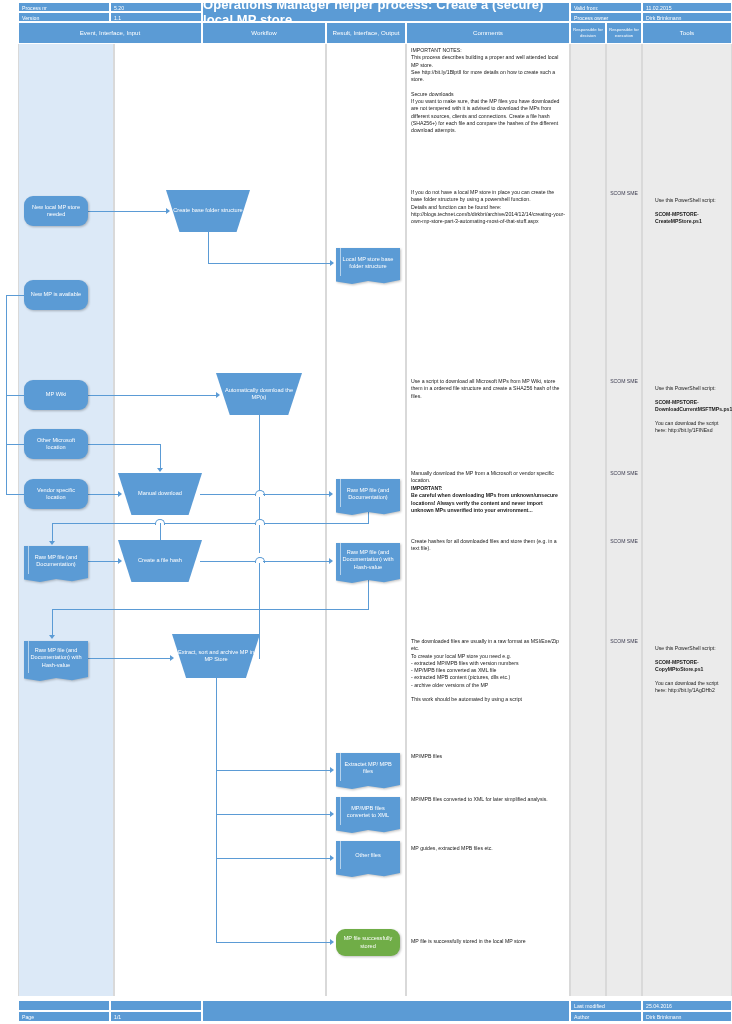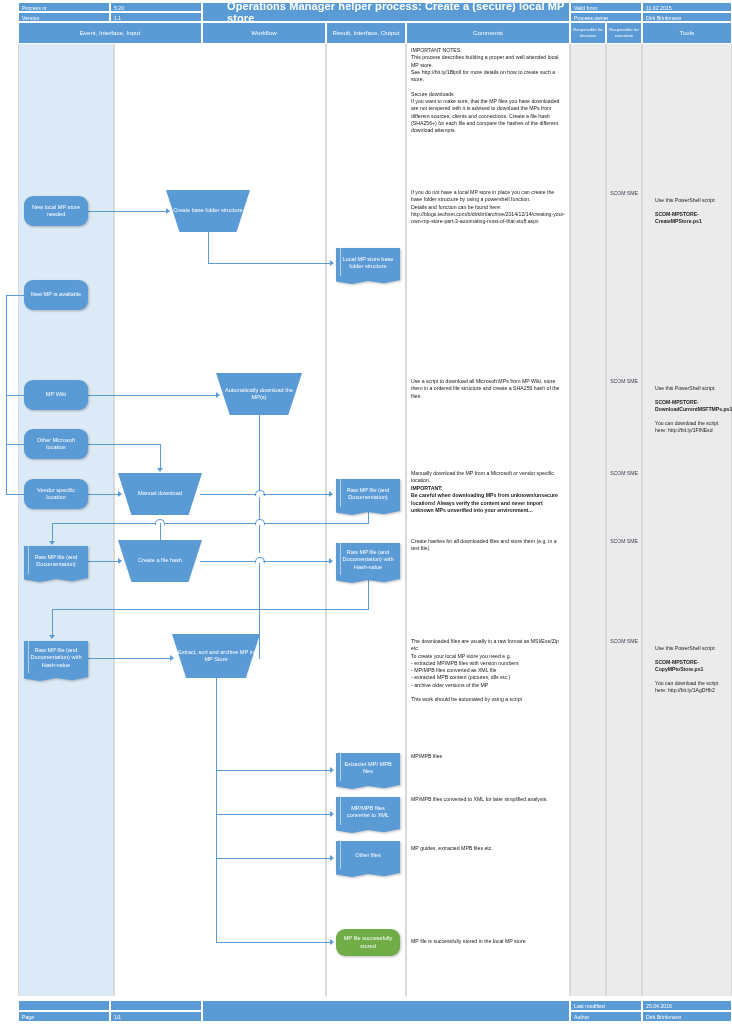--- a/index.html
+++ b/index.html
@@ -19,23 +19,22 @@
     background:#5b9bd5;color:#ffffff;
     font-size:5.2px;line-height:8px;
     padding:1px 3px;
     white-space:nowrap;overflow:hidden;
   }
   .title-cell{
     position:absolute;box-sizing:border-box;
     background:#5b9bd5;color:#ffffff;
     border:1px solid #ffffff;
     display:flex;align-items:center;justify-content:center;
-    font-size:11px;font-weight:bold;
+    font-size:13px;font-weight:bold;
     letter-spacing:.1px;
-    padding-left:24px;
   }
   .colhdr{
     position:absolute;box-sizing:border-box;
     background:#5b9bd5;color:#ffffff;
     border:1px solid #ffffff;
     display:flex;align-items:center;justify-content:center;
     text-align:center;
     font-size:6.2px;
     padding:1px 2px;
     line-height:8px;

